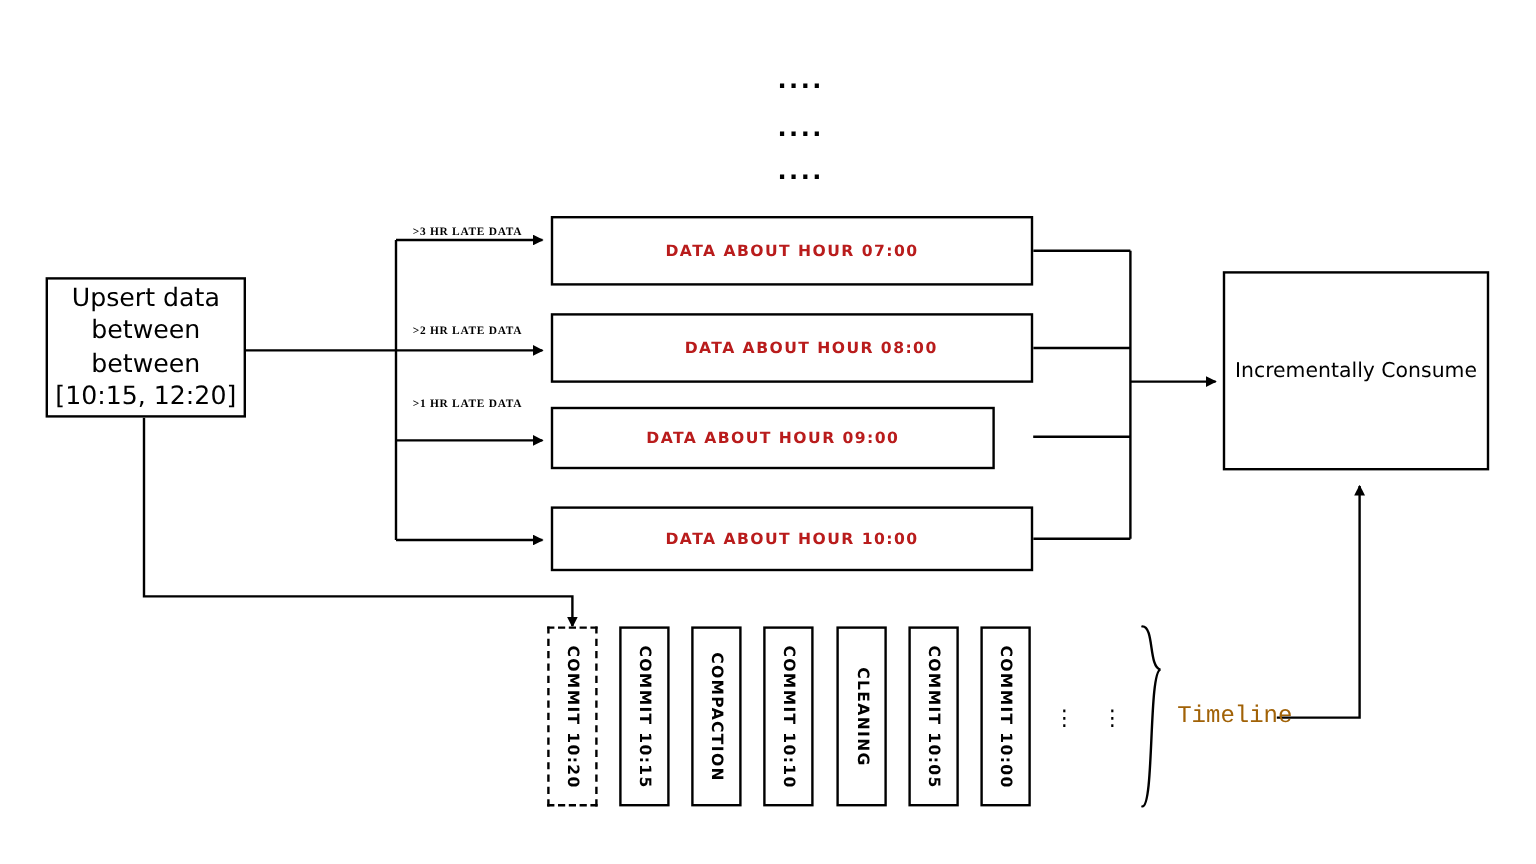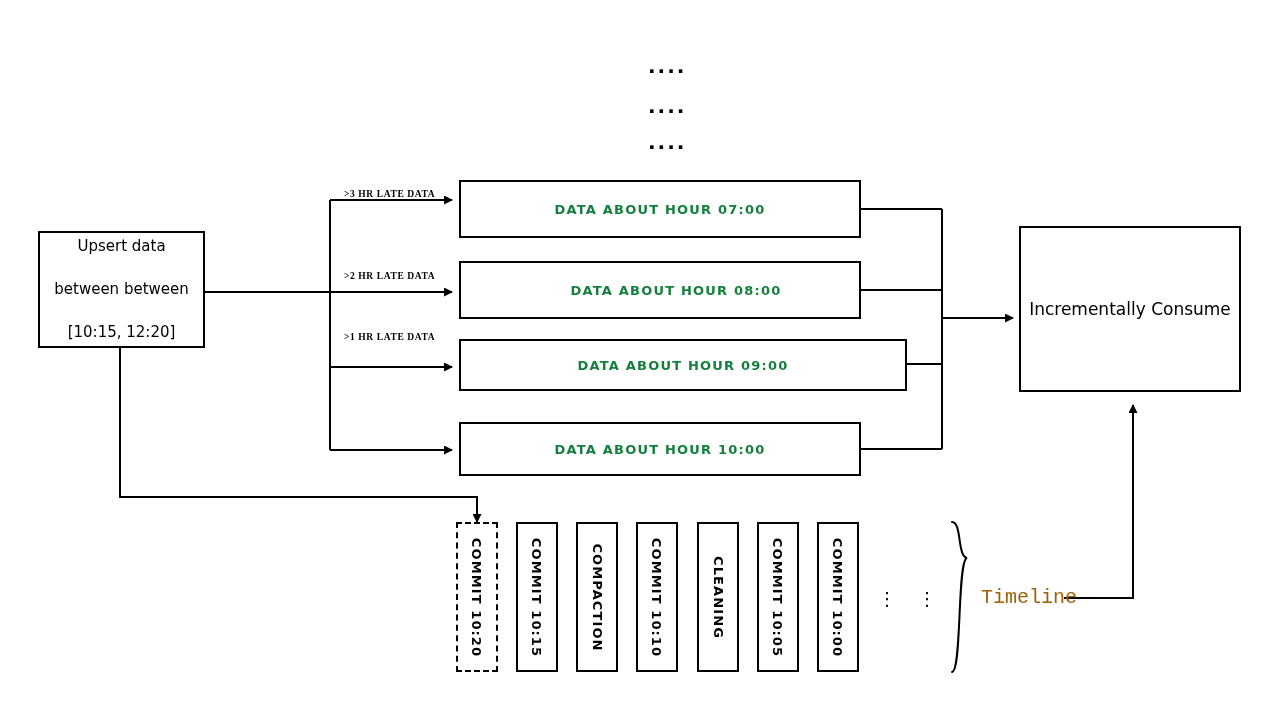--- a/index.html
+++ b/index.html
@@ -23,29 +23,28 @@
     display: flex;
     align-items: center;
     justify-content: center;
     text-align: center;
   }
   .hour-box {
     font-family: "DejaVu Sans", sans-serif;
     font-size: 13px;
     font-weight: bold;
     letter-spacing: 1.2px;
-    color: #15803d;
+    color: #b91c1c;
   }
   .src-box {
     font-family: "DejaVu Sans", sans-serif;
-    font-size: 15px;
+    font-size: 21px;
     line-height: 1.3;
     color: #000;
     padding: 4px;
-    justify-content: space-between;
   }
   .sink-box {
     font-family: "DejaVu Sans", sans-serif;
     font-size: 17px;
     line-height: 1.3;
     color: #000;
     padding: 2px;
   }
   .commit-box {
     position: absolute;
@@ -158,21 +157,21 @@
   <div class="edge-label" style="left:344px; top:189px;">&gt;3 HR LATE DATA</div>
   <div class="edge-label" style="left:344px; top:271px;">&gt;2 HR LATE DATA</div>
   <div class="edge-label" style="left:344px; top:332px;">&gt;1 HR LATE DATA</div>
 
   <div class="box hour-box" style="left:459px; top:180px; width:402px; height:58px;">
     <span>DATA ABOUT HOUR 07:00</span>
   </div>
   <div class="box hour-box" style="left:459px; top:261px; width:402px; height:58px;padding-left:32px;">
     <span>DATA ABOUT HOUR 08:00</span>
   </div>
-  <div class="box hour-box" style="left:459px; top:339px; width:448px; height:52px;">
+  <div class="box hour-box" style="left:459px; top:339px; width:370px; height:52px;">
     <span>DATA ABOUT HOUR 09:00</span>
   </div>
   <div class="box hour-box" style="left:459px; top:422px; width:402px; height:54px;">
     <span>DATA ABOUT HOUR 10:00</span>
   </div>
 
   <div class="box sink-box" style="left:1019px; top:226px; width:222px; height:166px; flex-direction:column;">
     <span>Incrementally Consume</span>
   </div>
 

